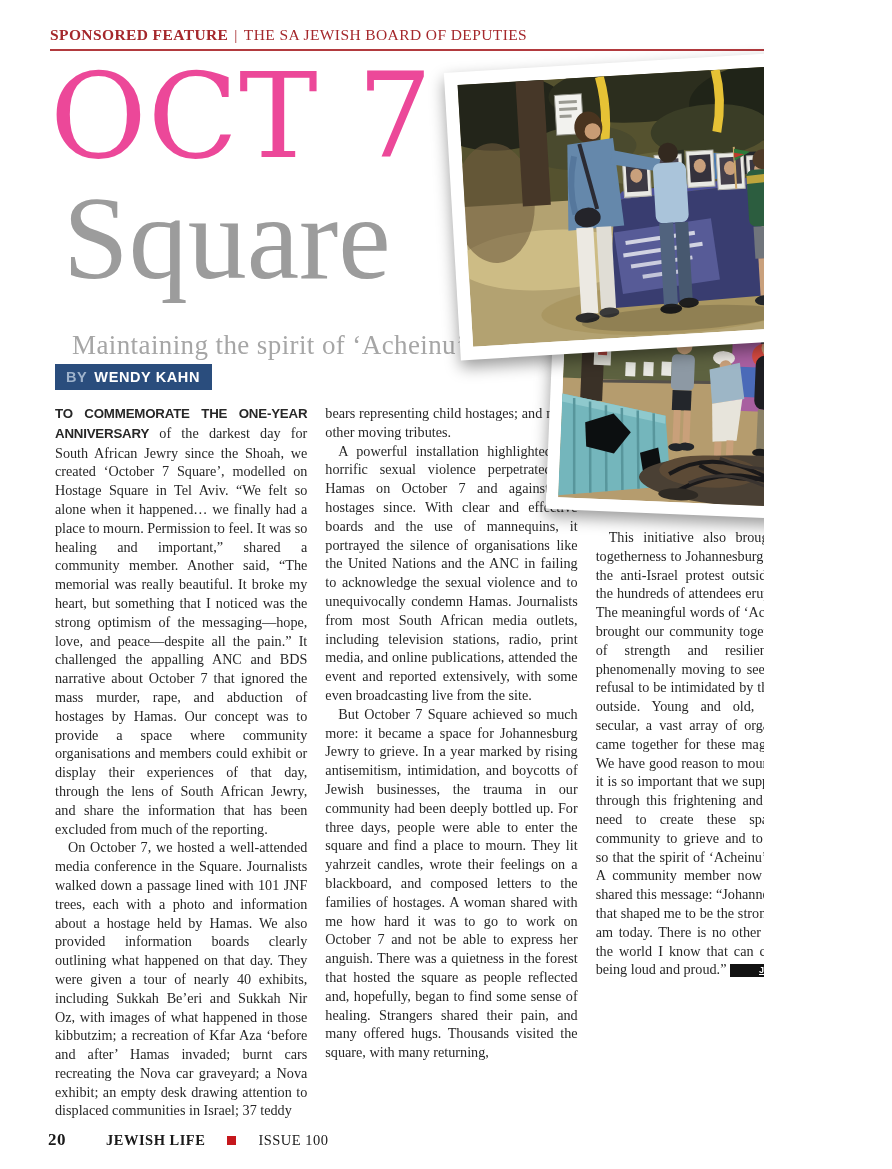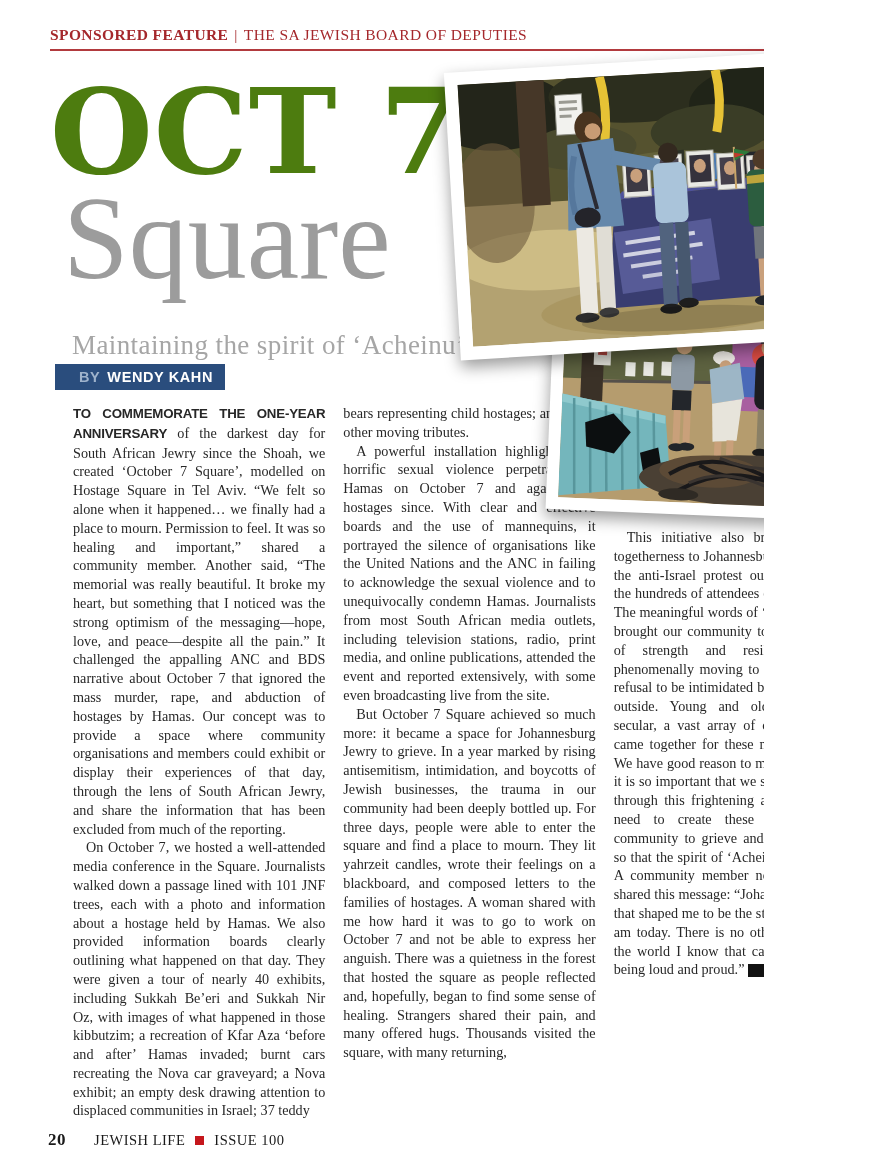--- a/index.html
+++ b/index.html
@@ -6,56 +6,56 @@
   .page{position:relative;width:764px;height:1169px;background:#ffffff;overflow:hidden;
         font-family:"Liberation Serif",serif;color:#272727;}
 
   
   .kicker{position:absolute;left:50px;top:26px;font-size:15.5px;letter-spacing:.4px;color:#a5282c;white-space:nowrap;}
   .kicker b{font-weight:bold;}
   .kicker .sep{margin:0 6px;color:#a5282c;}
   .rule{position:absolute;left:50px;top:49px;width:795px;height:2px;background:#b23a3e;}
 
   
-  .title1{position:absolute;left:50px;top:72px;font-family:"DejaVu Serif",serif;font-weight:bold;
-          font-size:118px;line-height:120px;color:#4d7c0f;letter-spacing:1px;}
+  .title1{position:absolute;left:50px;top:56px;font-family:"DejaVu Serif",serif;font-weight:normal;
+          font-size:118px;line-height:120px;color:#ec4899;letter-spacing:1px;}
   .title2{position:absolute;left:53px;top:178px;font-family:"Liberation Serif",serif;
           font-size:118px;line-height:122px;color:#9c9c9c;margin-left:10px;}
   .subtitle{position:absolute;left:72px;top:330px;font-size:27px;color:#a6a6a6;letter-spacing:.4px;}
   .byline{position:absolute;left:55px;top:364px;background:#2a4d7d;color:#fff;
           font-family:"Liberation Sans",sans-serif;font-weight:bold;font-size:14.5px;
-          padding:5px 12px 5px 24px;letter-spacing:.6px;}
+          padding:5px 12px 5px 11px;letter-spacing:.6px;}
   .byline .by{color:#9fb3cc;margin-right:7px;}
 
   
-  .columns{position:absolute;left:73px;top:404px;width:793px;height:714px;display:flex;gap:18px;overflow:hidden;}
+  .columns{position:absolute;left:55px;top:404px;width:793px;height:714px;display:flex;gap:18px;overflow:hidden;}
   .col{flex:1 1 0;font-size:14.2px;line-height:18.8px;text-align:justify;hyphens:auto;-webkit-hyphens:auto;}
   .col p{margin:0;}
   .col p.indent{text-indent:13px;}
   .col3{padding-top:124px;box-sizing:border-box;}
   .lead-in{font-family:"Liberation Sans",sans-serif;font-weight:bold;font-size:13.3px;letter-spacing:-.2px;}
   .endmark{display:inline-block;background:#121212;color:#ffffff;font-family:"Liberation Sans",sans-serif;
            font-weight:bold;font-size:9px;line-height:10px;padding:1px 3px 2px 16px;letter-spacing:.5px;
            text-decoration:underline;vertical-align:1px;}
 
   
   .photo{position:absolute;background:#ffffff;box-shadow:0 7px 16px rgba(0,0,0,.4);}
   .photo svg{display:block;}
   .photo1{left:452px;top:60px;padding:13px;transform:rotate(-3.4deg);z-index:3;}
   .photo2{left:550px;top:296px;padding:12px;transform:rotate(2.4deg);z-index:2;}
 
   
   .credit{position:absolute;left:850px;top:922px;height:196px;writing-mode:vertical-rl;
           transform:rotate(180deg);font-size:11.5px;letter-spacing:1px;color:#1a1a1a;white-space:nowrap;}
 
   
-  .footer{position:absolute;left:48px;top:1130px;display:flex;align-items:center;gap:10px;
+  .footer{position:absolute;left:48px;top:1130px;display:flex;align-items:center;gap:22px;
           font-size:14.5px;letter-spacing:.5px;color:#1a1a1a;}
   .footer .pagenum{font-weight:bold;font-size:17px;margin-right:18px;}
-  .footer .mag{font-weight:normal;}
+  .footer .mag{font-weight:bold;}
   .footer .sq{width:9px;height:9px;background:#c5171c;display:inline-block;}
 </style>
 </head>
 <body>
 
 <div class="page">
 
   <div class="kicker">
     <b>SPONSORED FEATURE</b><span class="sep">|</span><span>THE SA JEWISH BOARD OF DEPUTIES</span>
   </div>

